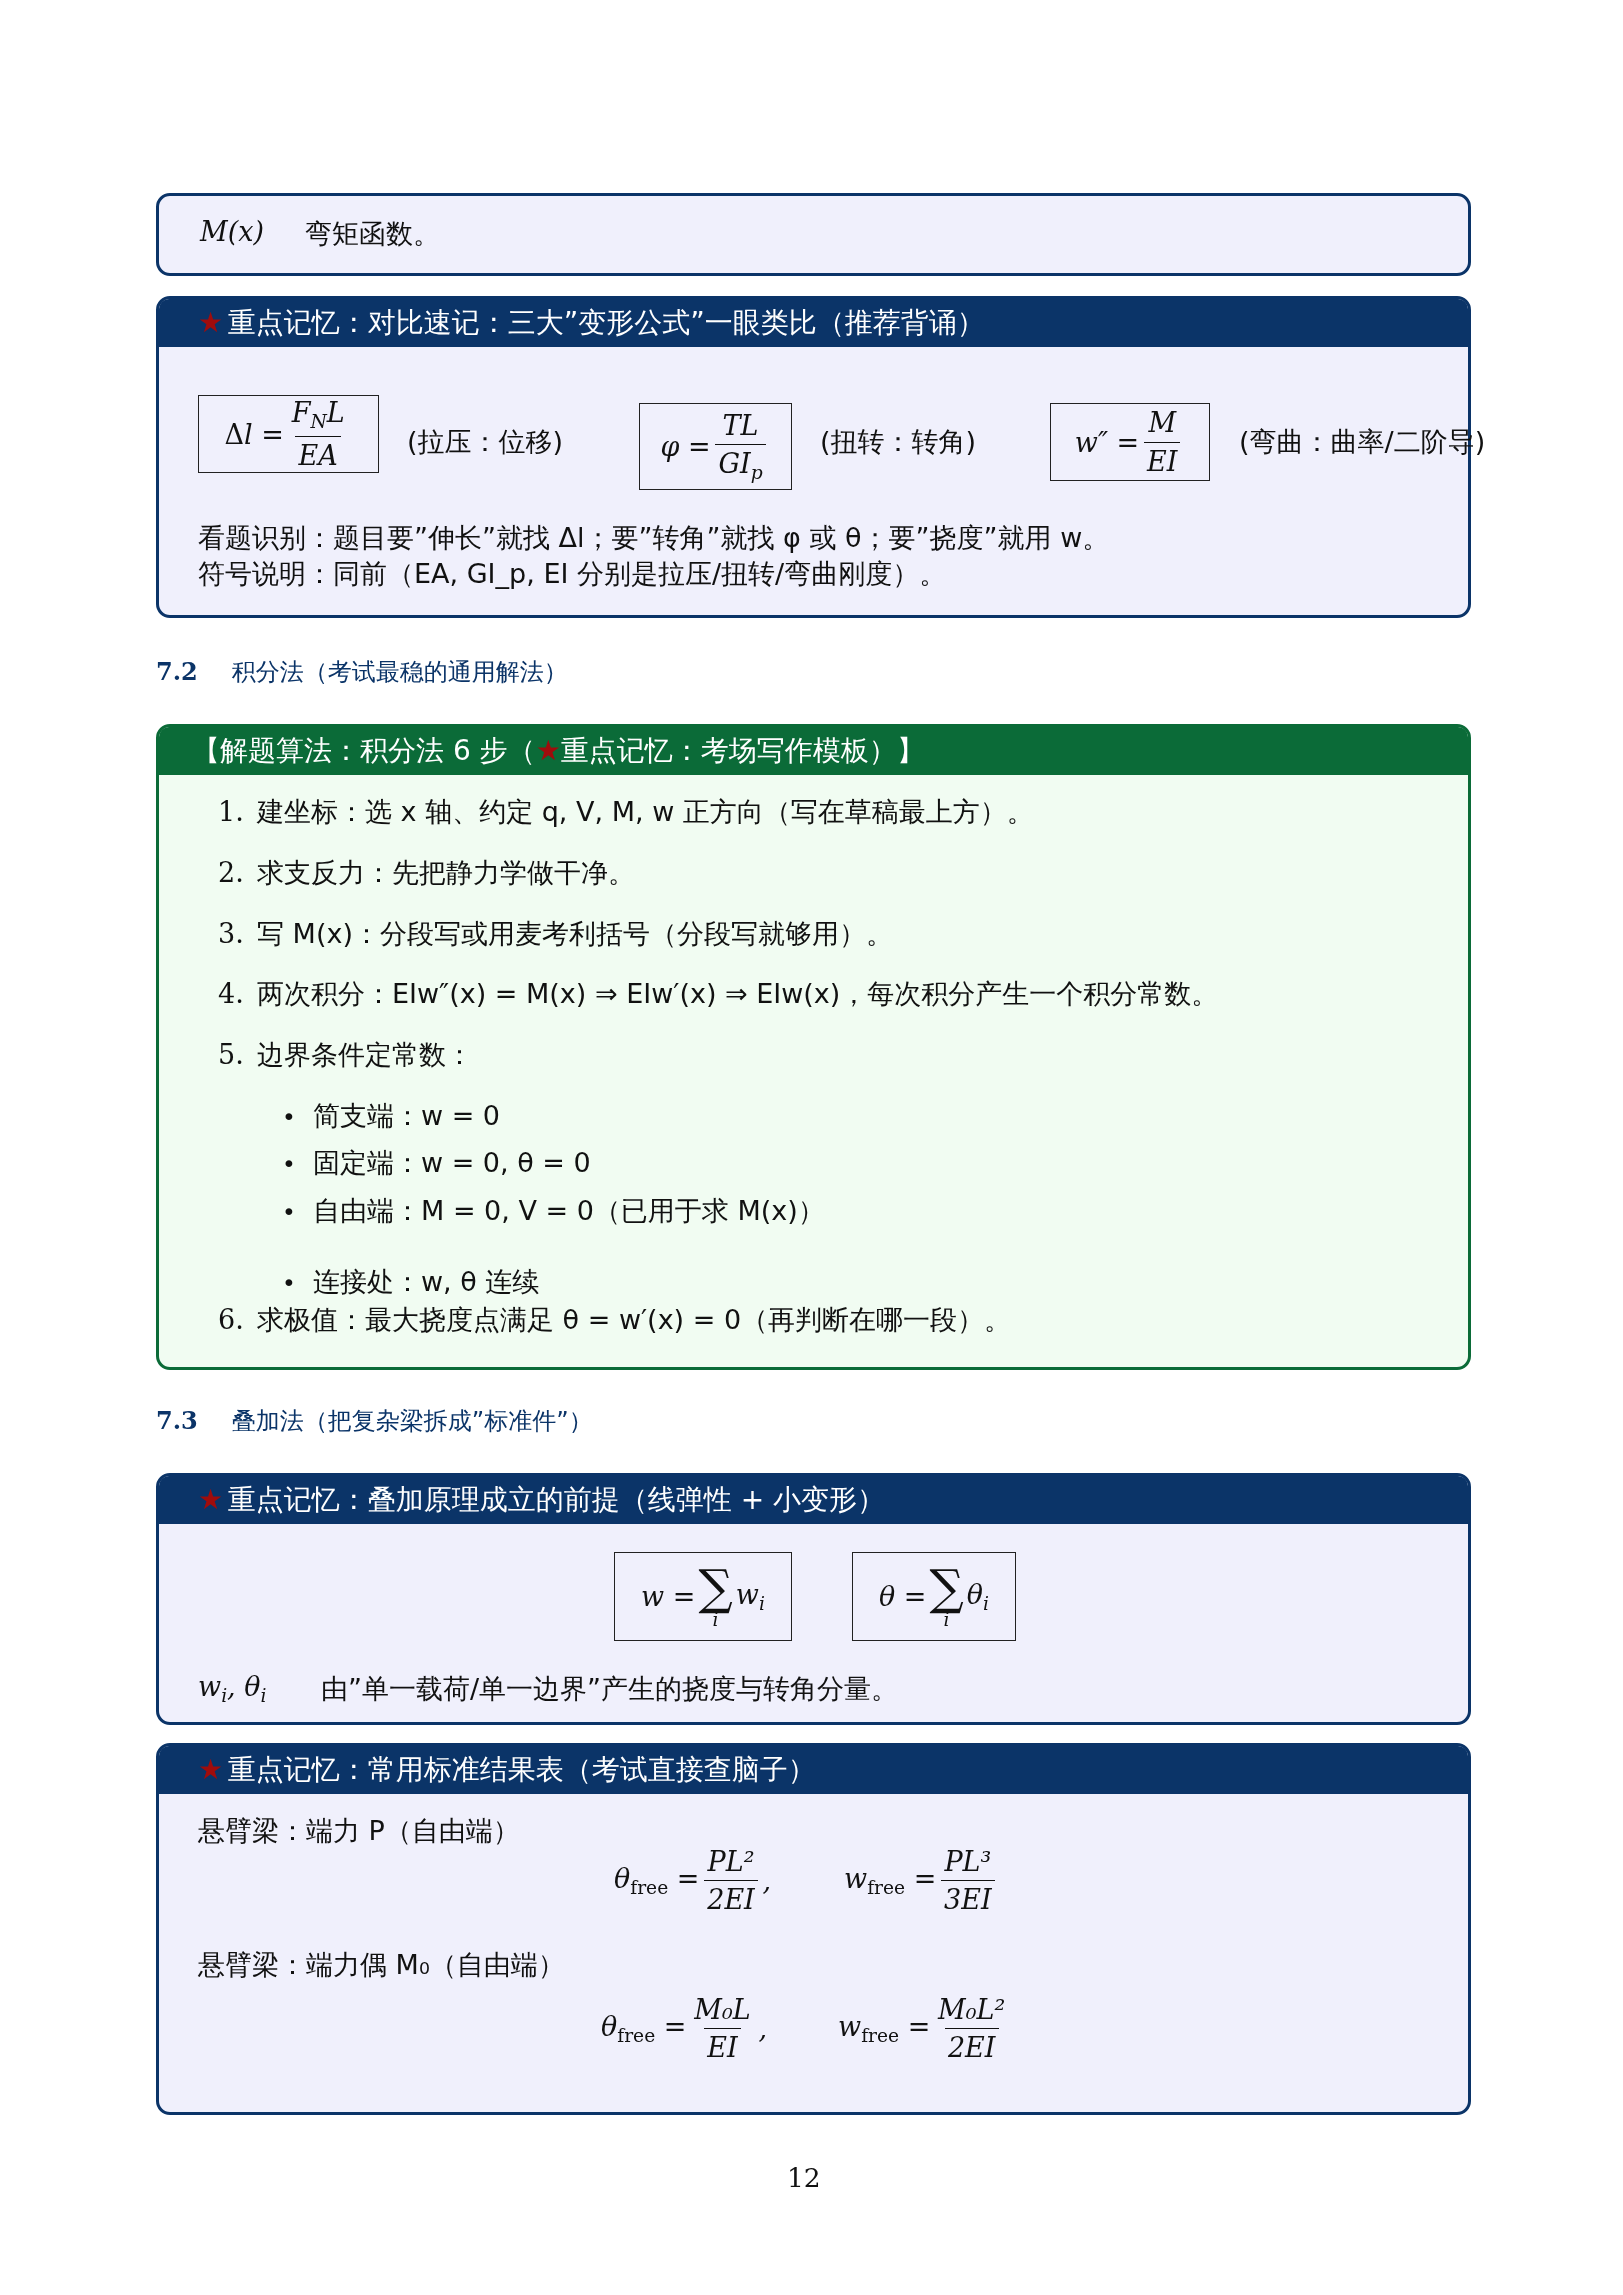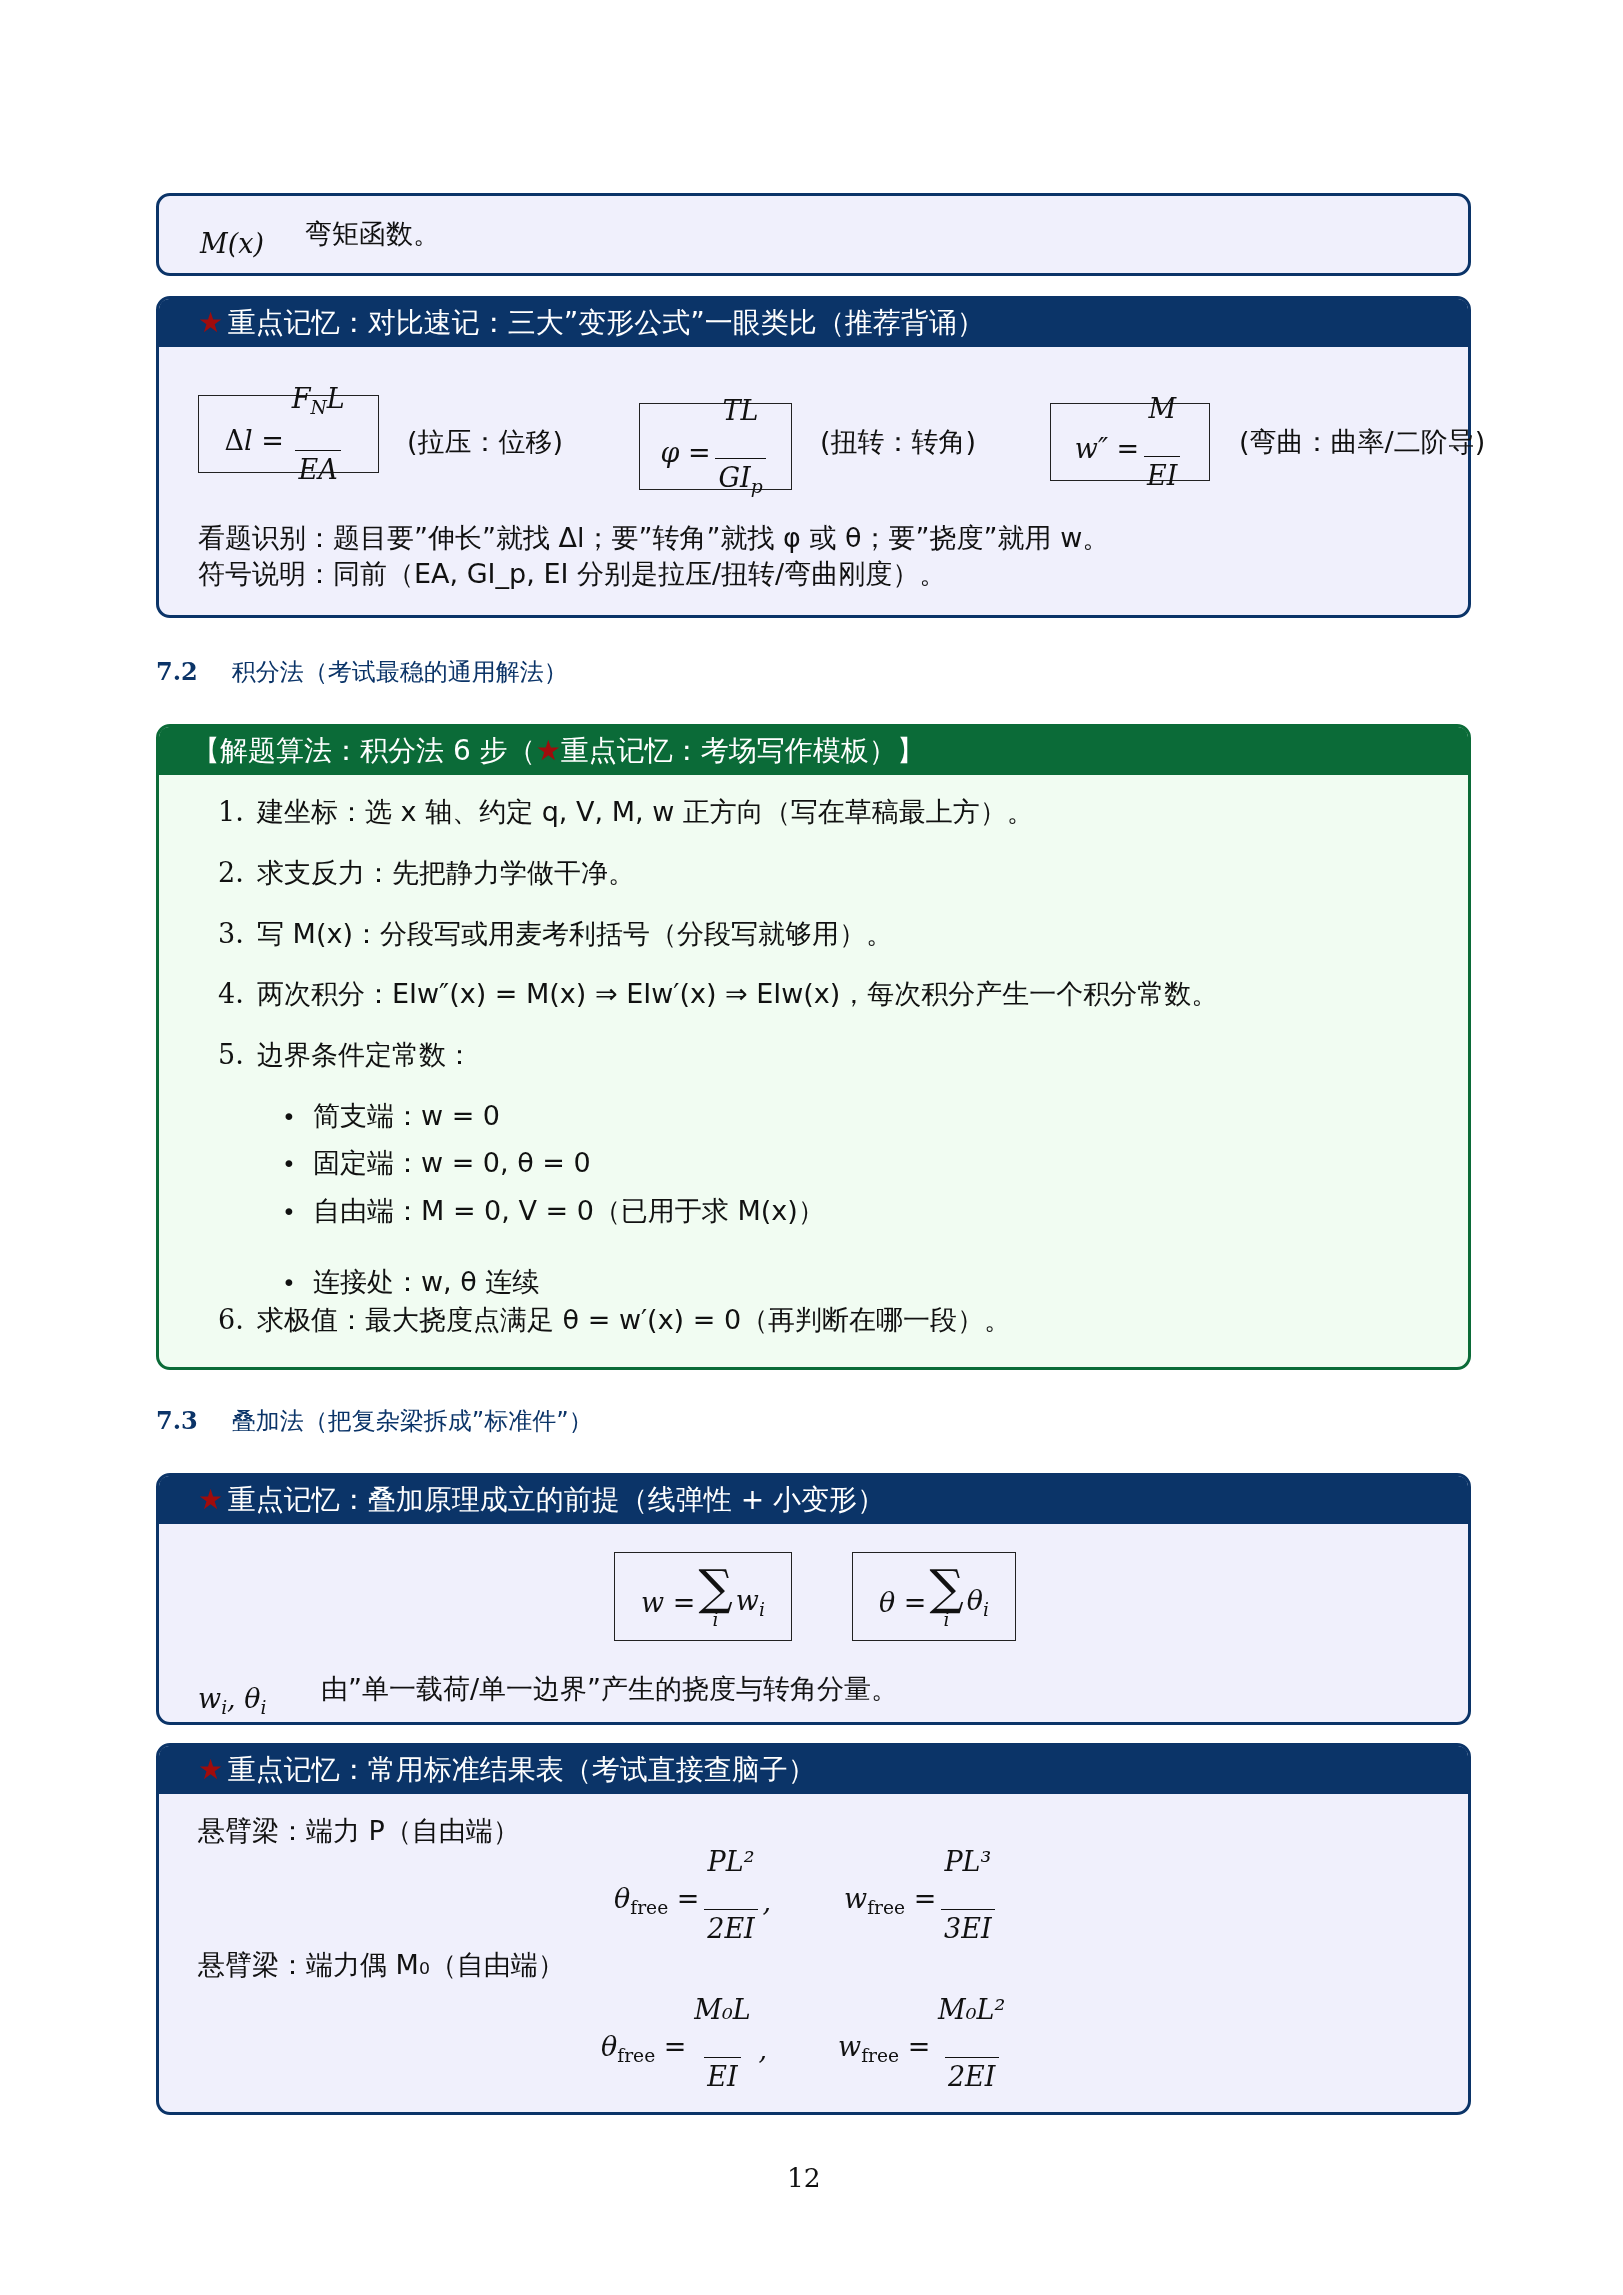--- a/index.html
+++ b/index.html
@@ -19,25 +19,25 @@
     background: #0b3468; color: #ffffff;
     border-radius: 10px 10px 0 0;
     height: 48px; line-height: 48px;
     padding-left: 39px; font-size: 28px; white-space: nowrap;
     font-family: "DejaVu Sans", "Liberation Sans", sans-serif;
   }
   .green .box-head { background: #0b6b38; padding-left: 33px; }
   .star { color: #a00c0c; font-size: 28px; margin-right: 4.7px; }
   .head-star { color: #a00c0c; }
   .txt { font-family: "DejaVu Sans", "Liberation Sans", sans-serif; font-size: 27px; }
-  .math { font-family: "DejaVu Serif", "Liberation Serif", serif; font-style: italic; font-size: 27px; margin-top: 12px; }
+  .math { font-family: "DejaVu Serif", "Liberation Serif", serif; font-style: italic; font-size: 27px; }
   .up { font-style: normal; }
   .abs { position: absolute; white-space: nowrap; }
   .fbox { position: absolute; border: 1.6px solid #222; box-sizing: border-box; display: flex; align-items: center; justify-content: center; }
-  .frac { display: inline-flex; flex-direction: column; align-items: center; vertical-align: middle; margin: 0 4.7px; gap: 29px; }
+  .frac { display: inline-flex; flex-direction: column; align-items: center; vertical-align: middle; margin: 0 4.7px; }
   .frac .num { padding: 0 3.1px 3.1px; }
   .frac .den { padding: 3.1px 3.1px 0; border-top: 1.6px solid #111; }
   .section-head {
     position: absolute; left: 156px; color: #0b3468; font-size: 24px; white-space: nowrap;
     font-family: "DejaVu Sans", "Liberation Sans", sans-serif;
   }
   .section-head .num { font-family: "DejaVu Serif", "Liberation Serif", serif; font-weight: bold; margin-right: 34px; }
   .step { position: absolute; white-space: nowrap; }
   .step .n { display: inline-block; width: 39px; font-family: "DejaVu Serif", serif; font-size: 27px; }
   .bullet { position: absolute; white-space: nowrap; left: 76px; }

